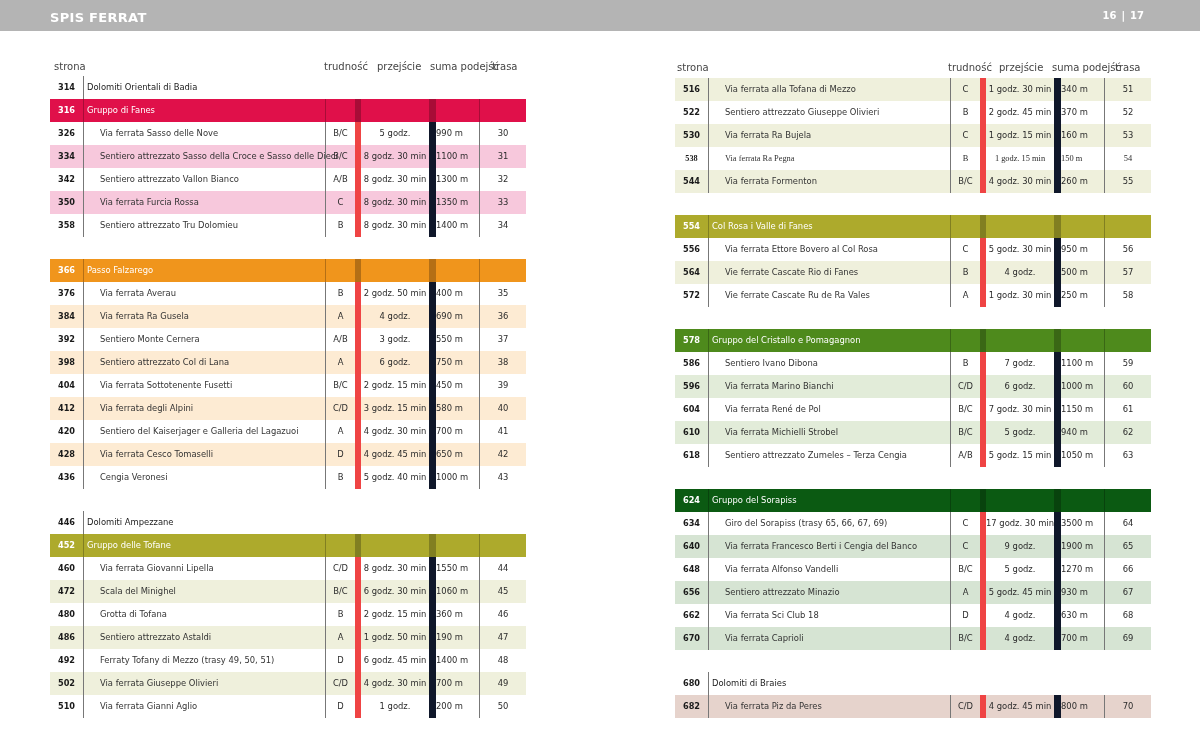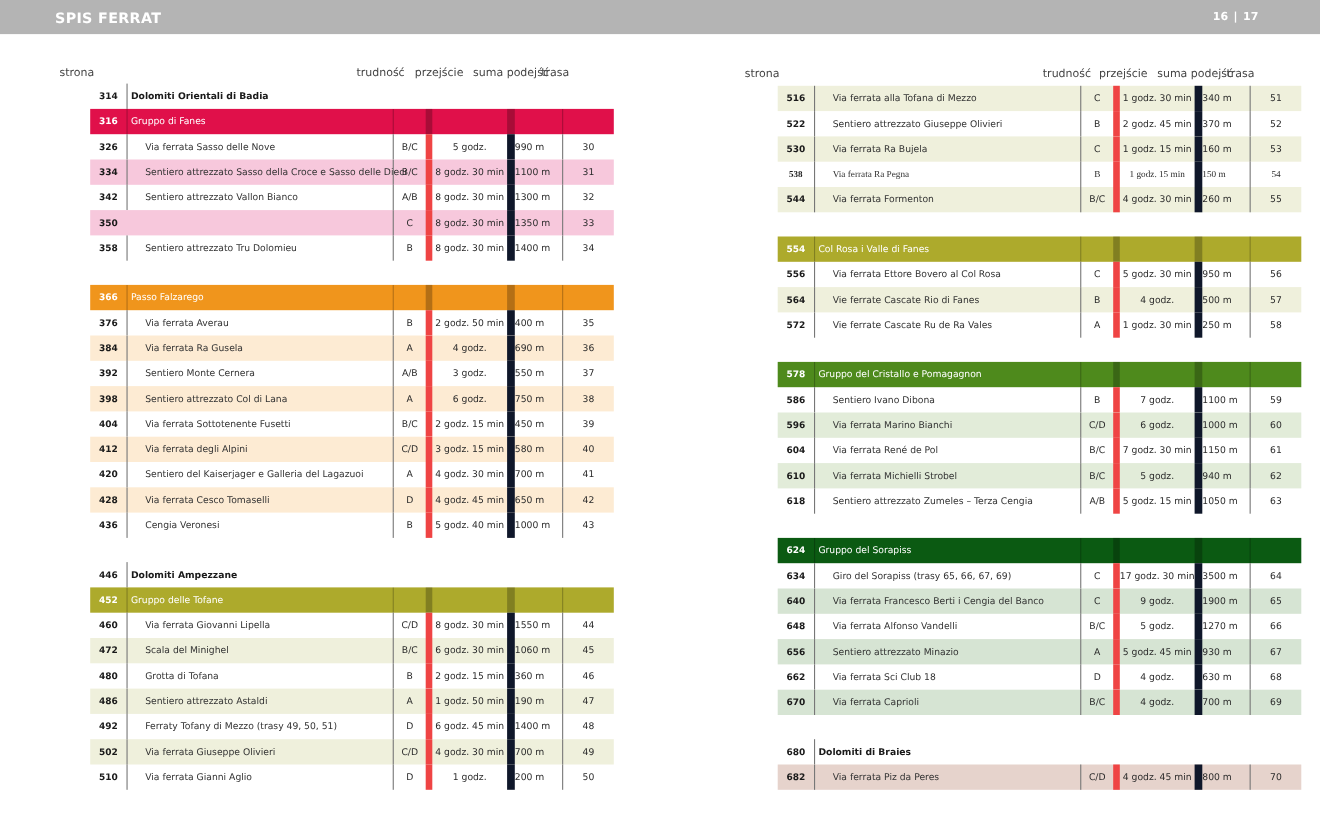--- a/index.html
+++ b/index.html
@@ -10,30 +10,30 @@
   .topbar .pages { position: absolute; right: 56px; top: 10px; font-size: 10px; font-weight: bold; color: #fff; }
   .topbar .pages .sep { margin: 0 5px; }
 
   .page { position: absolute; top: 0; }
   .page.left { left: 50px; width: 476px; }
   .page.right { left: 675px; width: 476px; }
 
   .hdr { position: absolute; height: 14px; font-size: 10px; color: #444; width: 476px; }
   .hdr span { position: absolute; top: 0; }
 
-  .row { position: absolute; left: 0; width: 476px; height: 23px; font-size: 8.4px; margin-left: 32px; }
+  .row { position: absolute; left: 0; width: 476px; height: 23px; font-size: 8.4px; }
   .row .c { position: absolute; top: 0; height: 23px; line-height: 23px; white-space: nowrap; }
   .row .num { left: 0; width: 33px; text-align: center; font-weight: bold; color: #1a1a1a; font-size: 8.2px; }
   .row .name { left: 33px; width: 242px; padding-left: 16px; border-left: 1px solid #777; color: #333; }
   .row .diff { left: 275px; width: 30px; text-align: center; border-left: 1px solid #777; }
   .row .time { left: 305px; width: 74px; text-align: center; border-left: 6px solid #ef4444; }
   .row .asc { left: 379px; width: 50px; text-align: left; border-left: 7px solid #0f172a; }
   .row .route { left: 429px; width: 47px; text-align: center; border-left: 1px solid #777; }
 
-  .row.region .name { padding-left: 3px; font-weight: bold; color: #1a1a1a; }
+  .row.region .name { padding-left: 3px; font-weight: normal; color: #1a1a1a; }
   .row.group .num, .row.group .name { color: #fff; font-weight: normal; }
   .row.group .num { font-weight: bold; }
   .row.group .name { padding-left: 3px; border-left-color: rgba(0,0,0,0.25); }
   .row.group .diff, .row.group .time, .row.group .asc, .row.group .route { border-left-color: rgba(0,0,0,0.25); }
 </style>
 </head>
 <body>
 
 <div class="topbar">
   <span class="title">SPIS FERRAT</span>
@@ -82,20 +82,21 @@
       <div class="row item" style="top: 168px;">
         <span class="c num">342</span>
         <span class="c name">Sentiero attrezzato Vallon Bianco</span>
         <span class="c diff">A/B</span>
         <span class="c time">8 godz. 30 min</span>
         <span class="c asc">1300 m</span>
         <span class="c route">32</span>
       </div>
       <div class="row item" style="top: 191px; background: rgb(247, 200, 220);">
         <span class="c num">350</span>
+        <span class="c name">Via ferrata Furcia Rossa</span>
         <span class="c diff">C</span>
         <span class="c time">8 godz. 30 min</span>
         <span class="c asc">1350 m</span>
         <span class="c route">33</span>
       </div>
       <div class="row item" style="top: 214px;">
         <span class="c num">358</span>
         <span class="c name">Sentiero attrezzato Tru Dolomieu</span>
         <span class="c diff">B</span>
         <span class="c time">8 godz. 30 min</span>

